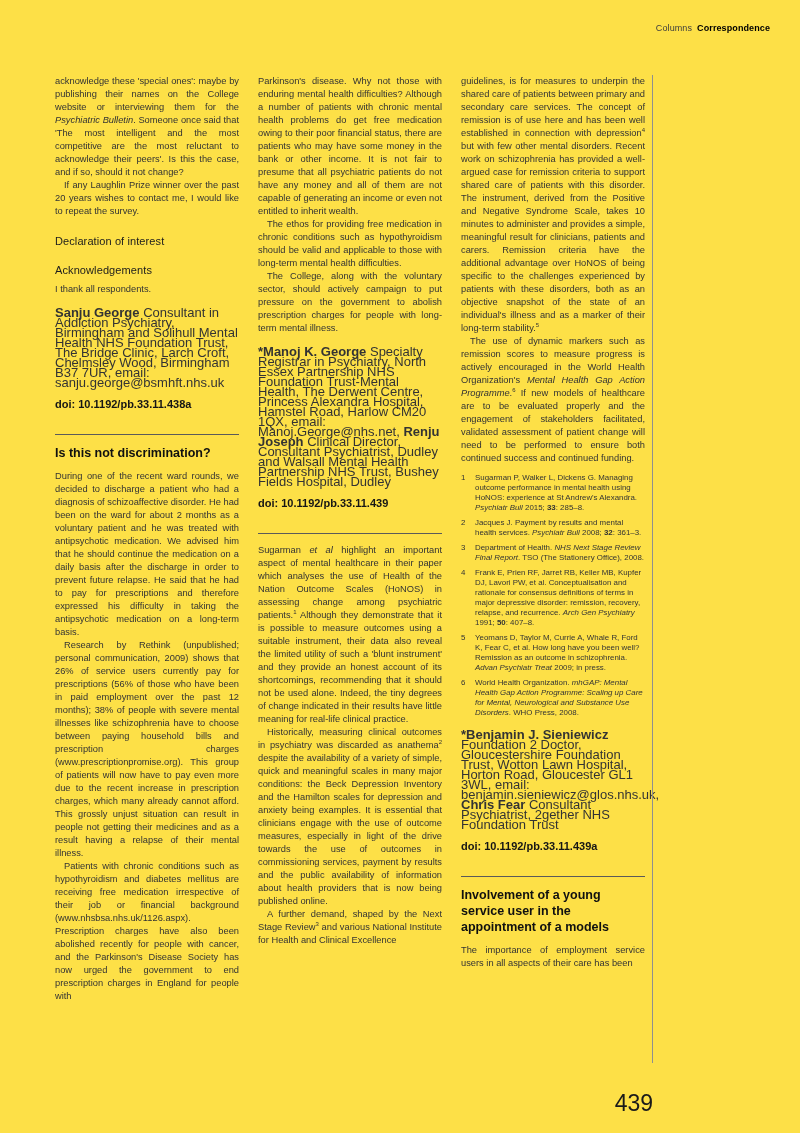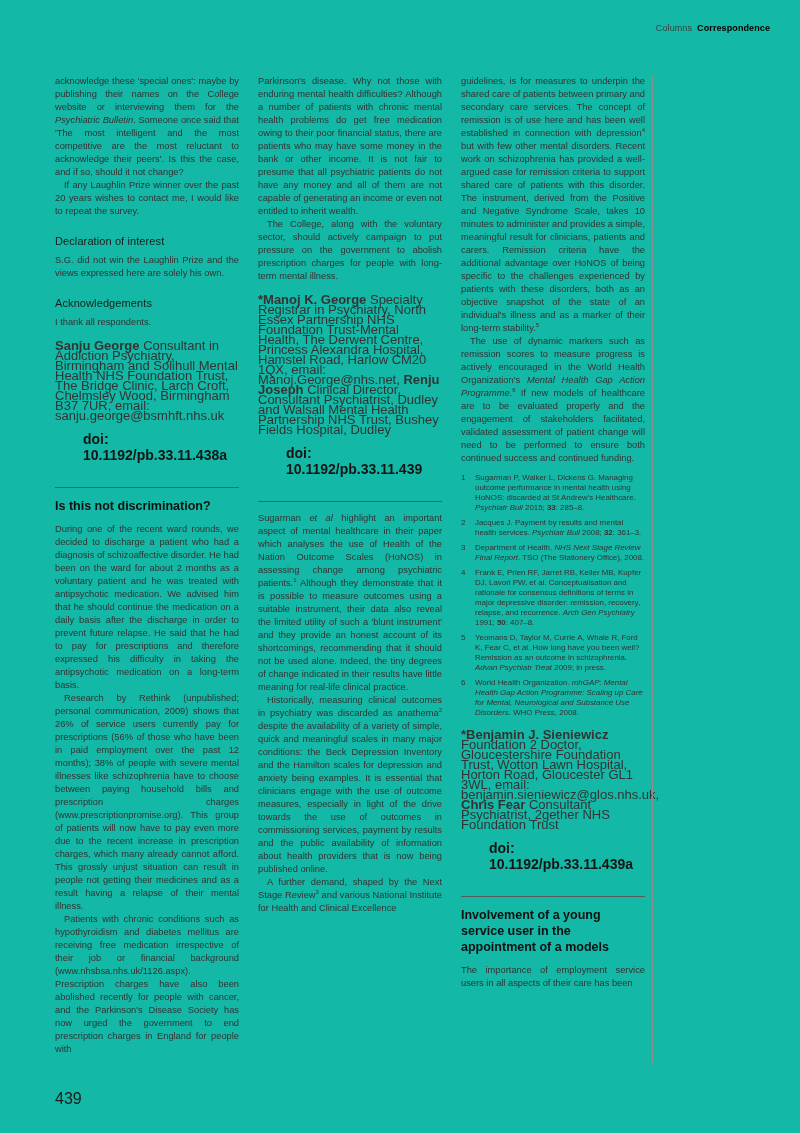--- a/index.html
+++ b/index.html
@@ -1,21 +1,21 @@
 <!DOCTYPE html>
 <html lang="en"><head>
 <meta charset="utf-8">
 <style>
   * { margin:0; padding:0; box-sizing:border-box; }
   html, body { background:#ffffff; }
   body {
     width:800px; height:1133px; position:relative; overflow:hidden;
     font-family:"Liberation Sans", sans-serif; color:#2e2e2e;
   }
-  .page { position:absolute; inset:0; background:#14b8a6; }
+  .page { position:absolute; inset:0; background:#fde047; }
 
   .running-head {
     position:absolute; top:23px; right:30px; font-size:9px; letter-spacing:.1px;
   }
   .running-head .kicker { color:#3d3d3d; margin-right:5px; }
   .running-head .rh-title { font-weight:bold; color:#000; }
 
   .col { position:absolute; top:75px; width:184px; }
   .col1 { left:55px; }
   .col2 { left:258px; }
@@ -36,94 +36,94 @@
 
   .letter-title {
     font-size:12.5px; line-height:16px; font-weight:700; color:#101010;
     margin:0 0 9px;
   }
 
   .author {
     font-size:13px; line-height:10px; color:#333; margin-top:12px;
     text-align:left;
   }
-  .doi { font-size:14px; font-weight:bold; color:#151515; margin-top:10px;margin-left:28px; }
+  .doi { font-size:11px; font-weight:bold; color:#151515; margin-top:10px; }
 
   .refs { margin-top:8px; }
   .ref {
     display:flex; gap:5px; font-size:7.9px; line-height:10px;
     margin-bottom:5px; color:#333; text-align:left;
   }
   .ref-num { flex:0 0 9px; }
   .ref-text { flex:1; }
 
   .run-i { font-style:italic; }
   .run-b { font-weight:bold; }
   .run-sup { vertical-align:super; font-size:6px; line-height:0; }
 
   .vrule {
     position:absolute; left:652px; top:75px; width:1px; height:988px;
     background:#8f8f8f;
   }
 
   .page-number {
-    position:absolute; top:1090px; left:55px; width:598px; text-align:left;
-    font-size:16px; color:#1a1a1a;
+    position:absolute; top:1090px; left:55px; width:598px; text-align:right;
+    font-size:23px; color:#1a1a1a;
   }
 </style>
 </head>
 <body>
 
 <div class="page">
 
   <div class="running-head">
     <span class="kicker">Columns</span><span class="rh-title">Correspondence</span>
   </div>
 
   <div class="col col1">
     <p class="body"><span>acknowledge these 'special ones': maybe by publishing their names on the College website or interviewing them for the </span><span class="run-i">Psychiatric Bulletin</span><span>. Someone once said that 'The most intelligent and the most competitive are the most reluctant to acknowledge their peers'. Is this the case, and if so, should it not change?</span></p>
     <p class="body indent">If any Laughlin Prize winner over the past 20 years wishes to contact me, I would like to repeat the survey.</p>
 
     <h3 class="subhead">Declaration of interest</h3>
-    <p class="body">S.G. did not win the Laughlin Prize and the views expressed here are solely his own.</p>
 
     <h3 class="subhead">Acknowledgements</h3>
     <p class="body">I thank all respondents.</p>
 
     <p class="author"><span class="run-b">Sanju George</span><span>  Consultant in Addiction Psychiatry, Birmingham and Solihull Mental Health NHS Foundation Trust, The Bridge Clinic, Larch Croft, Chelmsley Wood, Birmingham B37 7UR, email: sanju.george@bsmhft.nhs.uk</span></p>
     <p class="doi">doi: 10.1192/pb.33.11.438a</p>
 
     <div class="rule"></div>
     <h2 class="letter-title">Is this not discrimination?</h2>
     <p class="body">During one of the recent ward rounds, we decided to discharge a patient who had a diagnosis of schizoaffective disorder. He had been on the ward for about 2 months as a voluntary patient and he was treated with antipsychotic medication. We advised him that he should continue the medication on a daily basis after the discharge in order to prevent future relapse. He said that he had to pay for prescriptions and therefore expressed his difficulty in taking the antipsychotic medication on a long-term basis.</p>
     <p class="body indent">Research by Rethink (unpublished; personal communication, 2009) shows that 26% of service users currently pay for prescriptions (56% of those who have been in paid employment over the past 12 months); 38% of people with severe mental illnesses like schizophrenia have to choose between paying household bills and prescription charges (www.prescriptionpromise.org). This group of patients will now have to pay even more due to the recent increase in prescription charges, which many already cannot afford. This grossly unjust situation can result in people not getting their medicines and as a result having a relapse of their mental illness.</p>
     <p class="body indent">Patients with chronic conditions such as hypothyroidism and diabetes mellitus are receiving free medication irrespective of their job or financial background (www.nhsbsa.nhs.uk/1126.aspx). Prescription charges have also been abolished recently for people with cancer, and the Parkinson's Disease Society has now urged the government to end prescription charges in England for people with</p>
   </div>
 
   <div class="col col2">
     <p class="body">Parkinson's disease. Why not those with enduring mental health difficulties? Although a number of patients with chronic mental health problems do get free medication owing to their poor financial status, there are patients who may have some money in the bank or other income. It is not fair to presume that all psychiatric patients do not have any money and all of them are not capable of generating an income or even not entitled to inherit wealth.</p>
+    <p class="body indent">The ethos for providing free medication in chronic conditions such as hypothyroidism should be valid and applicable to those with long-term mental health difficulties.</p>
     <p class="body indent">The College, along with the voluntary sector, should actively campaign to put pressure on the government to abolish prescription charges for people with long-term mental illness.</p>
 
     <p class="author"><span class="run-b">*Manoj K. George</span><span>  Specialty Registrar in Psychiatry, North Essex Partnership NHS Foundation Trust-Mental Health, The Derwent Centre, Princess Alexandra Hospital, Hamstel Road, Harlow CM20 1QX, email: Manoj.George@nhs.net,  </span><span class="run-b">Renju Joseph</span><span>  Clinical Director, Consultant Psychiatrist, Dudley and Walsall Mental Health Partnership NHS Trust, Bushey Fields Hospital, Dudley</span></p>
     <p class="doi">doi: 10.1192/pb.33.11.439</p>
 
     <div class="rule"></div>
     <p class="body"><span>Sugarman </span><span class="run-i">et al</span><span> highlight an important aspect of mental healthcare in their paper which analyses the use of Health of the Nation Outcome Scales (HoNOS) in assessing change among psychiatric patients.</span><span class="run-sup">1</span><span> Although they demonstrate that it is possible to measure outcomes using a suitable instrument, their data also reveal the limited utility of such a 'blunt instrument' and they provide an honest account of its shortcomings, recommending that it should not be used alone. Indeed, the tiny degrees of change indicated in their results have little meaning for real-life clinical practice.</span></p>
     <p class="body indent"><span>Historically, measuring clinical outcomes in psychiatry was discarded as anathema</span><span class="run-sup">2</span><span> despite the availability of a variety of simple, quick and meaningful scales in many major conditions: the Beck Depression Inventory and the Hamilton scales for depression and anxiety being examples. It is essential that clinicians engage with the use of outcome measures, especially in light of the drive towards the use of outcomes in commissioning services, payment by results and the public availability of information about health providers that is now being published online.</span></p>
     <p class="body indent"><span>A further demand, shaped by the Next Stage Review</span><span class="run-sup">3</span><span> and various National Institute for Health and Clinical Excellence</span></p>
   </div>
 
   <div class="col col3">
     <p class="body"><span>guidelines, is for measures to underpin the shared care of patients between primary and secondary care services. The concept of remission is of use here and has been well established in connection with depression</span><span class="run-sup">4</span><span> but with few other mental disorders. Recent work on schizophrenia has provided a well-argued case for remission criteria to support shared care of patients with this disorder. The instrument, derived from the Positive and Negative Syndrome Scale, takes 10 minutes to administer and provides a simple, meaningful result for clinicians, patients and carers. Remission criteria have the additional advantage over HoNOS of being specific to the challenges experienced by patients with these disorders, both as an objective snapshot of the state of an individual's illness and as a marker of their long-term stability.</span><span class="run-sup">5</span></p>
     <p class="body indent"><span>The use of dynamic markers such as remission scores to measure progress is actively encouraged in the World Health Organization's </span><span class="run-i">Mental Health Gap Action Programme</span><span>.</span><span class="run-sup">6</span><span> If new models of healthcare are to be evaluated properly and the engagement of stakeholders facilitated, validated assessment of patient change will need to be performed to ensure both continued success and continued funding.</span></p>
 
     <div class="refs">
       <div class="ref">
         <span class="ref-num">1</span>
-        <span class="ref-text"><span>Sugarman P, Walker L, Dickens G. Managing outcome performance in mental health using HoNOS: discarded at St Andrew's Healthcare. </span><span class="run-i">Psychiatr Bull</span><span> 2015; </span><span class="run-b">33</span><span>: 285–8.</span></span>
+        <span class="ref-text"><span>Sugarman P, Walker L, Dickens G. Managing outcome performance in mental health using HoNOS: experience at St Andrew's Alexandra. </span><span class="run-i">Psychiatr Bull</span><span> 2015; </span><span class="run-b">33</span><span>: 285–8.</span></span>
       </div>
       <div class="ref">
         <span class="ref-num">2</span>
         <span class="ref-text"><span>Jacques J. Payment by results and mental health services. </span><span class="run-i">Psychiatr Bull</span><span> 2008; </span><span class="run-b">32</span><span>: 361–3.</span></span>
       </div>
       <div class="ref">
         <span class="ref-num">3</span>
         <span class="ref-text"><span>Department of Health. </span><span class="run-i">NHS Next Stage Review Final Report</span><span>. TSO (The Stationery Office), 2008.</span></span>
       </div>
       <div class="ref">

